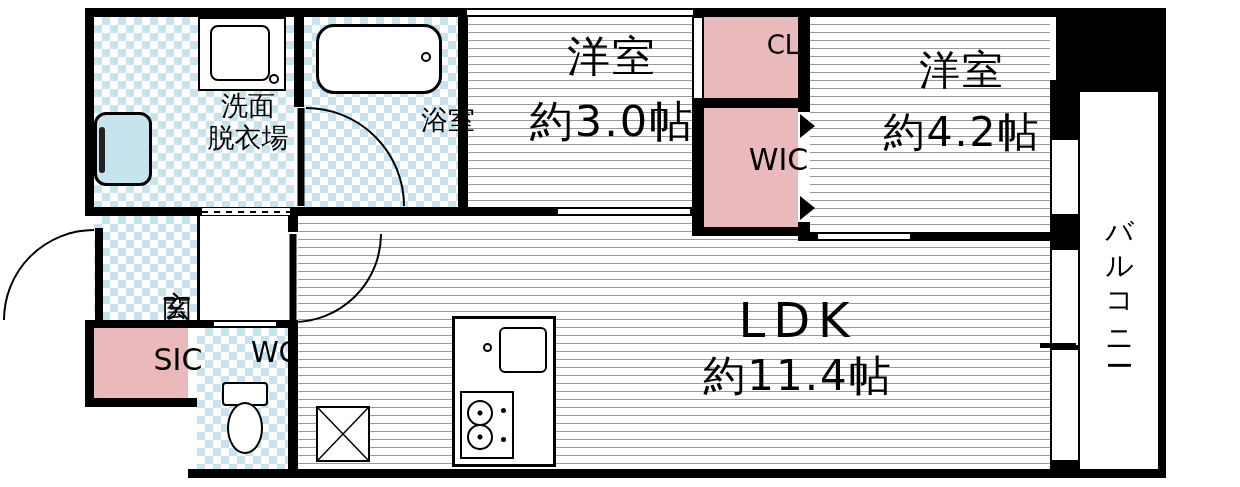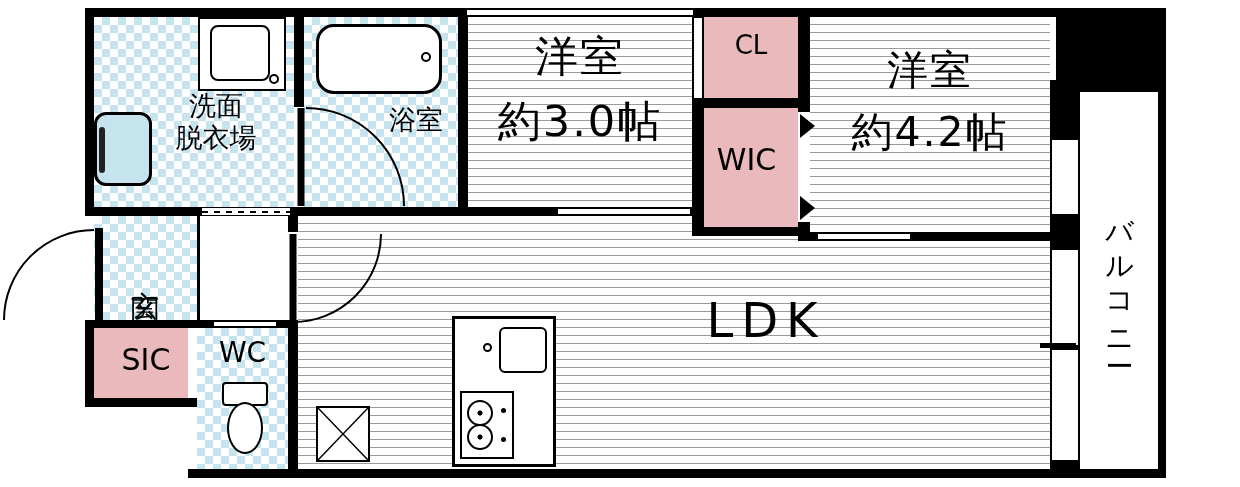--- a/index.html
+++ b/index.html
@@ -9,21 +9,21 @@
   .wall{position:absolute;background:#000;}
   .tile{background-color:#eaf6fb;background-image:repeating-conic-gradient(#c5e4ee 0% 25%,#ffffff 0% 50%);background-size:16px 16px;}
   .wood{background:repeating-linear-gradient(180deg,#ffffff 0 7px,#9a9a9a 7px 8px);}
   .pink{background:#eab9bc;}
   .plain{background:#ffffff;}
   .hwin{background:#fff;border-top:2px solid #000;border-bottom:2px solid #000;}
   .vwin{background:#fff;border-left:2px solid #000;border-right:2px solid #000;}
   .hdash{background-color:#fff;border-top:1px solid #000;border-bottom:1px solid #000;
          background-image:repeating-linear-gradient(90deg,#000 0 6px,transparent 6px 12px);
          background-size:100% 2px;background-position:center;background-repeat:no-repeat;}
-  .label{position:absolute;text-align:center;line-height:1.2;white-space:nowrap;}
+  .label{position:absolute;text-align:center;line-height:1.2;white-space:nowrap;padding-left:32px;}
   .vtext{writing-mode:vertical-rl;}
   .fix{position:absolute;box-sizing:border-box;background:#fff;border:2px solid #000;}
   .doors{position:absolute;left:0;top:0;pointer-events:none;}
   .balcony{position:absolute;box-sizing:border-box;border:8px solid #000;background:#fff;
            display:flex;align-items:center;justify-content:center;}
   .burner{position:absolute;border:2px solid #000;border-radius:50%;
           background:radial-gradient(circle,#000 0 2.5px,transparent 2.6px);}
 </style>
 </head>
 <body>
@@ -147,15 +147,16 @@
   </div>
 
   <div class="label vtext" style="left:128px;top:226px;height:96px;font-size:28px;letter-spacing:6px">玄関</div>
 
   <div class="label" style="left:94px;top:342px;width:104px;font-size:30px">SIC</div>
 
   <div class="label" style="left:197px;top:336px;width:91px;font-size:28px">WC</div>
 
   <div class="label" style="left:596px;top:290px;width:340px">
     <span style="display:block;font-size:48px;letter-spacing:8px;line-height:1.25">LDK</span>
+    <span style="display:block;font-size:42px;letter-spacing:2px;line-height:1.25">約11.4帖</span>
   </div>
 
 </div>
 
 </body></html>

